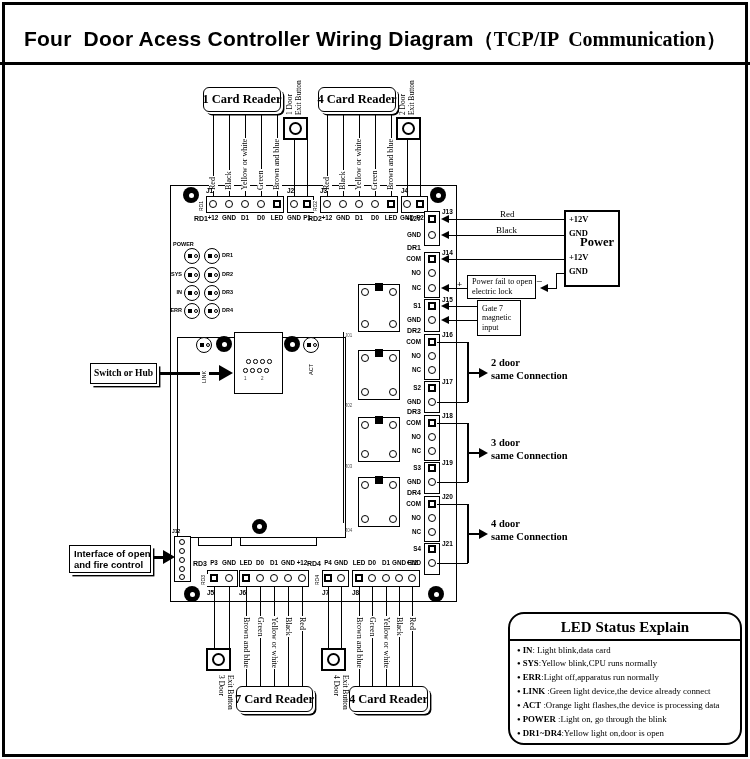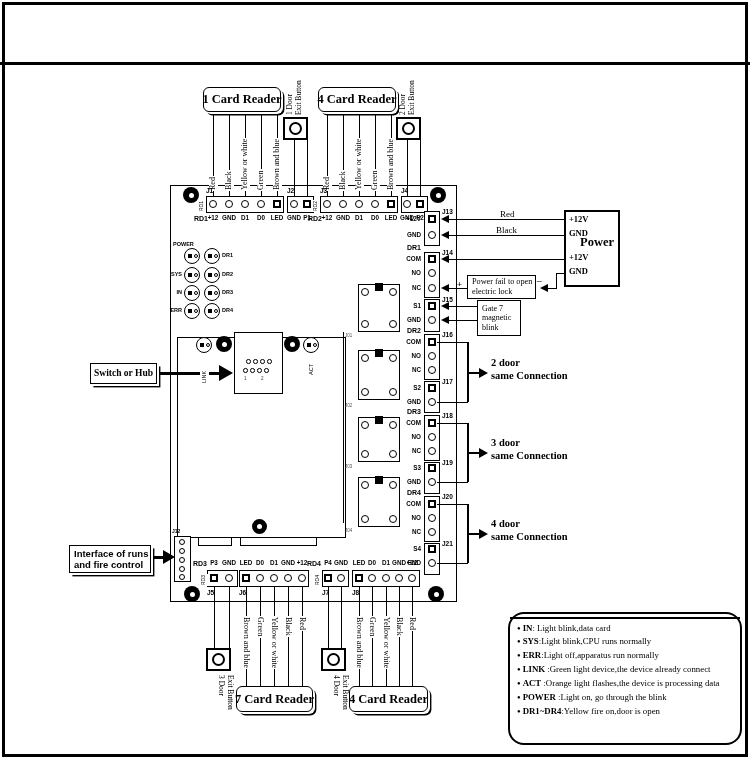--- a/index.html
+++ b/index.html
@@ -17,20 +17,21 @@
   .ledsep{height:2px;background:#000;margin-top:3px}
   #ledlist{margin-top:2px}
   .leditem{font:8.8px/1.05 "Liberation Serif","DejaVu Serif",serif;margin-top:4.6px;padding-left:7px;white-space:nowrap}
   .leditem .bullet{font-size:6px;margin-right:2px;vertical-align:1px}
 </style>
 </head>
 <body>
 
 <div class="page">
   <div class="frame"></div>
+  <div class="titlebar"><span class="t1">Four  Door Acess Controller Wiring Diagram</span><span class="t2">（TCP/IP  Communication）</span></div>
   <div class="sep"></div>
 
   <div id="diagram">
       <div style="position: absolute; left: 170px; top: 185px; width: 287px; height: 417px; border: 1.6px solid rgb(0, 0, 0); box-sizing: border-box; background: rgb(255, 255, 255); font-family: &quot;Liberation Sans&quot;, &quot;DejaVu Sans&quot;, sans-serif;"></div>
       <div style="position: absolute; left: 177px; top: 337px; width: 169px; height: 201px; border: 1px solid rgb(0, 0, 0); box-sizing: border-box; background: rgb(255, 255, 255); font-family: &quot;Liberation Sans&quot;, &quot;DejaVu Sans&quot;, sans-serif;"></div>
       <div style="position: absolute; left: 198px; top: 537px; width: 34px; height: 9px; border: 1px solid rgb(0, 0, 0); box-sizing: border-box; background: rgb(255, 255, 255); font-family: &quot;Liberation Sans&quot;, &quot;DejaVu Sans&quot;, sans-serif;"></div>
       <div style="position: absolute; left: 240px; top: 537px; width: 77px; height: 9px; border: 1px solid rgb(0, 0, 0); box-sizing: border-box; background: rgb(255, 255, 255); font-family: &quot;Liberation Sans&quot;, &quot;DejaVu Sans&quot;, sans-serif;"></div>
       <div style="position: absolute; left: 343px; top: 332px; width: 1px; height: 191px; background: rgb(0, 0, 0); font-family: &quot;Liberation Sans&quot;, &quot;DejaVu Sans&quot;, sans-serif;"></div>
       <div style="position: absolute; left: 183px; top: 187px; width: 16px; height: 16px; border-radius: 50%; background: rgb(0, 0, 0); font-family: &quot;Liberation Sans&quot;, &quot;DejaVu Sans&quot;, sans-serif;">
         <div style="position: absolute; left: 5.5px; top: 5.5px; width: 5px; height: 5px; border-radius: 50%; background: rgb(255, 255, 255);"></div>
@@ -257,21 +258,21 @@
       </div>
       <div style="position: absolute; left: 306.8px; top: 376px; width: 0px; height: 0px; z-index: 4; font-family: &quot;Liberation Sans&quot;, &quot;DejaVu Sans&quot;, sans-serif;">
         <div style="position: absolute; left: 0px; top: 0px; transform: rotate(-90deg); transform-origin: 0px 0px; white-space: nowrap; line-height: 8.5px; font-size: 5.5px; background: rgb(255, 255, 255); padding: 0px 1px; font-family: &quot;Liberation Sans&quot;, &quot;DejaVu Sans&quot;, sans-serif;">ACT</div>
       </div>
       <div style="position: absolute; left: 90px; top: 363px; width: 67px; height: 21px; border: 1.8px solid rgb(0, 0, 0); box-sizing: border-box; background: rgb(255, 255, 255); box-shadow: rgb(255, 255, 255) 2px 2px 0px, rgb(0, 0, 0) 3.4px 3.4px 0px; display: flex; flex-direction: column; justify-content: center; align-items: center; z-index: 3; font-family: &quot;Liberation Sans&quot;, &quot;DejaVu Sans&quot;, sans-serif;">
         <div style="font-size: 9.5px; font-weight: 700; line-height: 1.18; white-space: nowrap; font-family: &quot;Liberation Serif&quot;, &quot;DejaVu Serif&quot;, serif;">Switch or Hub</div>
       </div>
       <div style="position: absolute; left: 157px; top: 371.5px; width: 62px; height: 3px; background: rgb(0, 0, 0); font-family: &quot;Liberation Sans&quot;, &quot;DejaVu Sans&quot;, sans-serif;"></div>
       <div style="position: absolute; left: 219px; top: 365px; width: 0px; height: 0px; border-top: 8px solid transparent; border-bottom: 8px solid transparent; border-left: 14px solid rgb(0, 0, 0); z-index: 4; font-family: &quot;Liberation Sans&quot;, &quot;DejaVu Sans&quot;, sans-serif;"></div>
       <div style="position: absolute; left: 69px; top: 545px; width: 82px; height: 28px; border: 1.8px solid rgb(0, 0, 0); box-sizing: border-box; background: rgb(255, 255, 255); box-shadow: rgb(255, 255, 255) 2px 2px 0px, rgb(0, 0, 0) 3.4px 3.4px 0px; display: flex; flex-direction: column; justify-content: center; align-items: flex-start; padding-left: 4px; z-index: 3; font-family: &quot;Liberation Sans&quot;, &quot;DejaVu Sans&quot;, sans-serif;">
-        <div style="font-size: 9.5px; font-weight: 700; line-height: 1.18; white-space: nowrap; font-family: &quot;Liberation Sans&quot;, &quot;DejaVu Sans&quot;, sans-serif;">Interface of runs</div>
+        <div style="font-size: 9.5px; font-weight: 700; line-height: 1.18; white-space: nowrap; font-family: &quot;Liberation Sans&quot;, &quot;DejaVu Sans&quot;, sans-serif;">Interface of open</div>
         <div style="font-size: 9.5px; font-weight: 700; line-height: 1.18; white-space: nowrap; font-family: &quot;Liberation Sans&quot;, &quot;DejaVu Sans&quot;, sans-serif;">and fire control</div>
       </div>
       <div style="position: absolute; left: 151px; top: 555.5px; width: 14px; height: 3px; background: rgb(0, 0, 0); font-family: &quot;Liberation Sans&quot;, &quot;DejaVu Sans&quot;, sans-serif;"></div>
       <div style="position: absolute; left: 163px; top: 550px; width: 0px; height: 0px; border-top: 7px solid transparent; border-bottom: 7px solid transparent; border-left: 12px solid rgb(0, 0, 0); z-index: 4; font-family: &quot;Liberation Sans&quot;, &quot;DejaVu Sans&quot;, sans-serif;"></div>
       <div style="position: absolute; left: 172px; top: 529px; font-size: 5px; line-height: 1; font-weight: 700; white-space: nowrap; z-index: 4; font-family: &quot;Liberation Sans&quot;, &quot;DejaVu Sans&quot;, sans-serif;">J12</div>
       <div style="position: absolute; left: 174px; top: 536px; width: 17px; height: 46px; border: 1.5px solid rgb(0, 0, 0); box-sizing: border-box; background: rgb(255, 255, 255); font-family: &quot;Liberation Sans&quot;, &quot;DejaVu Sans&quot;, sans-serif;"></div>
       <div style="position: absolute; left: 179px; top: 539px; width: 6px; height: 6px; border: 1.2px solid rgb(0, 0, 0); border-radius: 50%; box-sizing: border-box; background: rgb(255, 255, 255); font-family: &quot;Liberation Sans&quot;, &quot;DejaVu Sans&quot;, sans-serif;"></div>
       <div style="position: absolute; left: 179px; top: 548px; width: 6px; height: 6px; border: 1.2px solid rgb(0, 0, 0); border-radius: 50%; box-sizing: border-box; background: rgb(255, 255, 255); font-family: &quot;Liberation Sans&quot;, &quot;DejaVu Sans&quot;, sans-serif;"></div>
       <div style="position: absolute; left: 179px; top: 557px; width: 6px; height: 6px; border: 1.2px solid rgb(0, 0, 0); border-radius: 50%; box-sizing: border-box; background: rgb(255, 255, 255); font-family: &quot;Liberation Sans&quot;, &quot;DejaVu Sans&quot;, sans-serif;"></div>
       <div style="position: absolute; left: 179px; top: 566px; width: 6px; height: 6px; border: 1.2px solid rgb(0, 0, 0); border-radius: 50%; box-sizing: border-box; background: rgb(255, 255, 255); font-family: &quot;Liberation Sans&quot;, &quot;DejaVu Sans&quot;, sans-serif;"></div>
@@ -501,29 +502,30 @@
       <div style="position: absolute; left: 580px; top: 236px; font-size: 12.5px; line-height: 1; font-weight: 700; white-space: nowrap; z-index: 4; font-family: &quot;Liberation Serif&quot;, &quot;DejaVu Serif&quot;, serif;">Power</div>
       <div style="position: absolute; left: 457px; top: 280px; font-size: 9px; line-height: 1; font-weight: 700; white-space: nowrap; z-index: 4; font-family: &quot;Liberation Serif&quot;, &quot;DejaVu Serif&quot;, serif;">+</div>
       <div style="position: absolute; left: 536px; top: 276px; font-size: 11px; line-height: 1; white-space: nowrap; z-index: 4; font-family: &quot;Liberation Serif&quot;, &quot;DejaVu Serif&quot;, serif;">−</div>
       <div style="position: absolute; left: 467px; top: 275px; width: 69px; height: 24px; border: 1.5px solid rgb(0, 0, 0); box-sizing: border-box; background: rgb(255, 255, 255); display: flex; flex-direction: column; justify-content: center; align-items: flex-start; padding-left: 4px; z-index: 3; font-family: &quot;Liberation Sans&quot;, &quot;DejaVu Sans&quot;, sans-serif;">
         <div style="font-size: 8.2px; line-height: 1.18; white-space: nowrap; font-family: &quot;Liberation Serif&quot;, &quot;DejaVu Serif&quot;, serif;">Power fail to open</div>
         <div style="font-size: 8.2px; line-height: 1.18; white-space: nowrap; font-family: &quot;Liberation Serif&quot;, &quot;DejaVu Serif&quot;, serif;">electric lock</div>
       </div>
       <div style="position: absolute; left: 477px; top: 300px; width: 44px; height: 36px; border: 1.5px solid rgb(0, 0, 0); box-sizing: border-box; background: rgb(255, 255, 255); display: flex; flex-direction: column; justify-content: center; align-items: flex-start; padding-left: 4px; z-index: 3; font-family: &quot;Liberation Sans&quot;, &quot;DejaVu Sans&quot;, sans-serif;">
         <div style="font-size: 8px; line-height: 1.18; white-space: nowrap; font-family: &quot;Liberation Serif&quot;, &quot;DejaVu Serif&quot;, serif;">Gate 7</div>
         <div style="font-size: 8px; line-height: 1.18; white-space: nowrap; font-family: &quot;Liberation Serif&quot;, &quot;DejaVu Serif&quot;, serif;">magnetic</div>
-        <div style="font-size: 8px; line-height: 1.18; white-space: nowrap; font-family: &quot;Liberation Serif&quot;, &quot;DejaVu Serif&quot;, serif;">blink</div>
+        <div style="font-size: 8px; line-height: 1.18; white-space: nowrap; font-family: &quot;Liberation Serif&quot;, &quot;DejaVu Serif&quot;, serif;">input</div>
       </div>
     </div>
 
   <div class="ledbox">
+    <div class="ledtitle">LED Status Explain</div>
     <div class="ledsep"></div>
     <div id="ledlist">
         <div class="leditem"><span class="bullet">●</span><b>IN</b><span>: Light blink,data card</span></div>
-        <div class="leditem"><span class="bullet">●</span><b>SYS</b><span>:Light blink,CPU runs normally</span></div>
+        <div class="leditem"><span class="bullet">●</span><b>SYS</b><span>:Yellow blink,CPU runs normally</span></div>
         <div class="leditem"><span class="bullet">●</span><b>ERR</b><span>:Light off,apparatus run normally</span></div>
         <div class="leditem"><span class="bullet">●</span><b>LINK</b><span> :Green light device,the device already connect</span></div>
         <div class="leditem"><span class="bullet">●</span><b>ACT</b><span> :Orange light flashes,the device is processing data</span></div>
         <div class="leditem"><span class="bullet">●</span><b>POWER</b><span> :Light on, go through the blink</span></div>
-        <div class="leditem"><span class="bullet">●</span><b>DR1~DR4</b><span>:Yellow fire on,door is open</span></div>
+        <div class="leditem"><span class="bullet">●</span><b>DR1~DR4</b><span>:Yellow light on,door is open</span></div>
       </div>
   </div>
 </div>
 
 </body></html>

